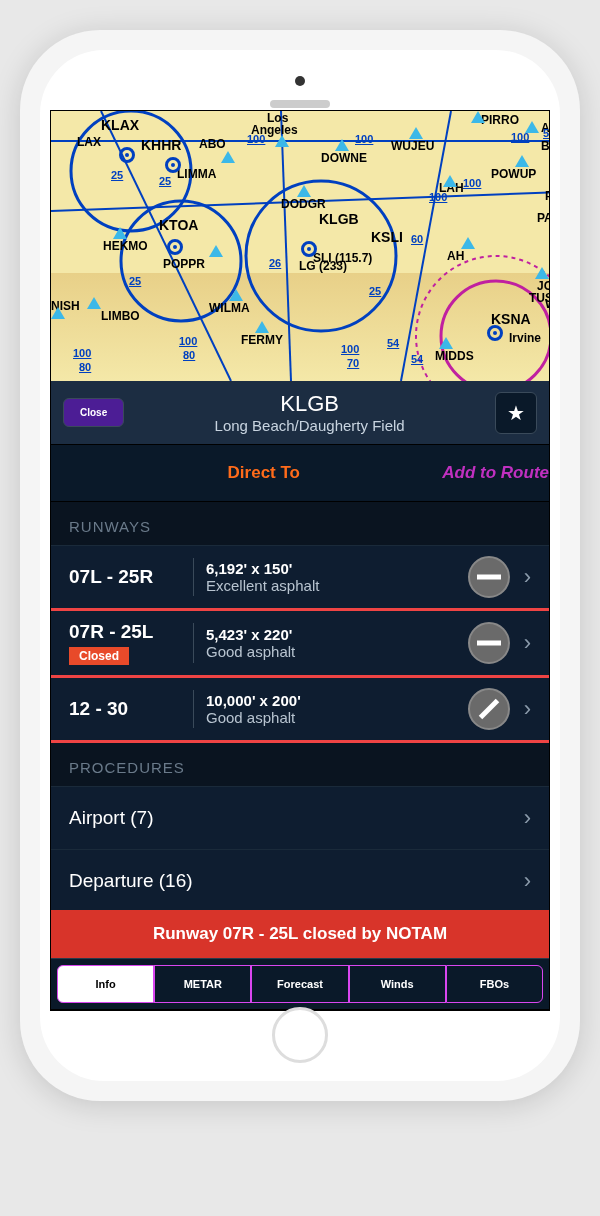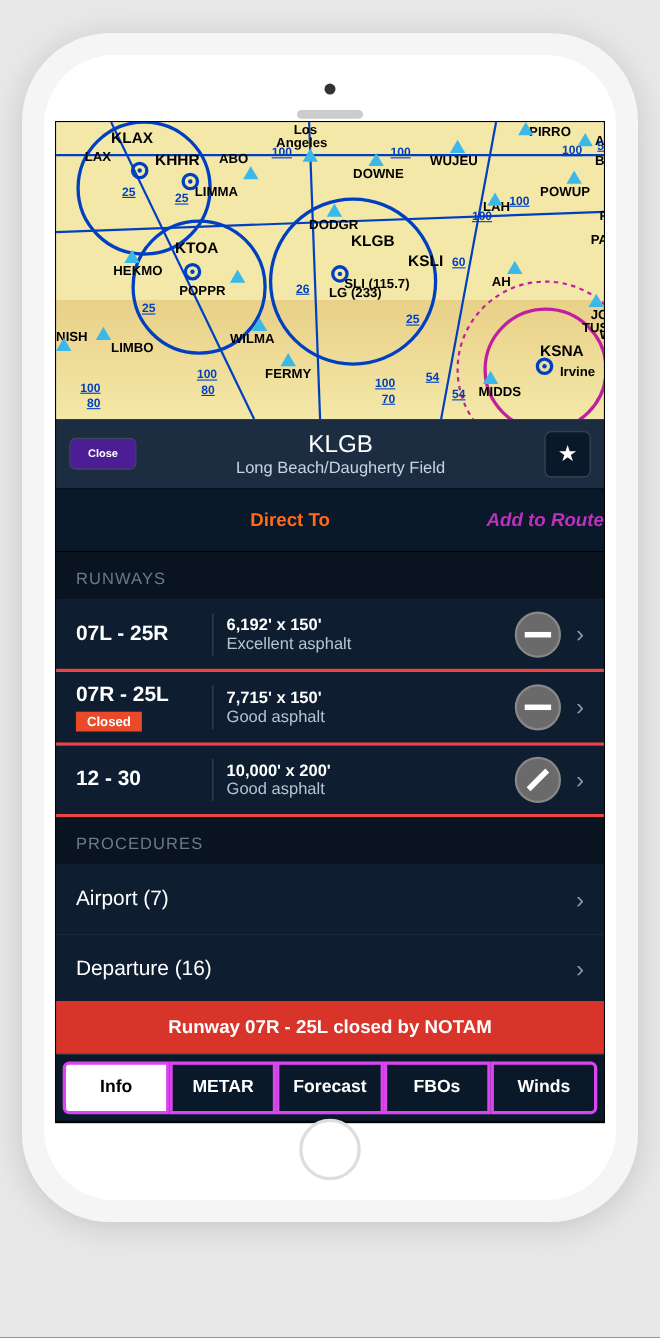--- a/index.html
+++ b/index.html
@@ -248,24 +248,24 @@
     background: #0a1929;
     border-top: 1px solid #2a3a4a;
     border-bottom: 1px solid #000;
     padding: 6px;
     gap: 0;
   }
   .tab {
     flex: 1;
     text-align: center;
     padding: 12px 0;
-    font-size: 16px;
+    font-size: 11px;
     font-weight: 700;
     color: #fff;
-    border: 3px solid #d946ef;
+    border: 1px solid #d946ef;
     border-radius: 0;
   }
   .tab:first-child { border-radius: 6px 0 0 6px; }
   .tab:last-child { border-radius: 0 6px 6px 0; }
   .tab.active { background: #fff; color: #000; }
 </style>
 </head>
 <body>
 
 <div class="phone">
@@ -397,21 +397,21 @@
             </div>
             <div class="runway-icon">
               <div class="bar"></div>
             </div>
             <div class="chevron">›</div>
           </div>
           <div class="runway-row">
             <div class="runway-id-block"><div class="runway-id">07R - 25L</div><div class="closed-badge">Closed</div></div>
             <div class="runway-divider"></div>
             <div class="runway-details">
-              <div class="runway-dims">7,715' x 150'</div>
+              <div class="runway-dims">5,423' x 220'</div>
               <div class="runway-surface">Good asphalt</div>
             </div>
             <div class="runway-icon">
               <div class="bar"></div>
             </div>
             <div class="chevron">›</div>
           </div>
           <div class="runway-row">
             <div class="runway-id-block">
               <div class="runway-id">12 - 30</div>
@@ -442,21 +442,21 @@
 
       <div class="proc-row hidden">
         <span>Arrival (14)</span>
       </div>
       <div class="notam-banner">Runway 07R - 25L closed by NOTAM</div>
 
       <div class="tab-bar" id="tab-bar">
           <div class="tab active">Info</div>
           <div class="tab">METAR</div>
           <div class="tab">Forecast</div>
+          <div class="tab">Winds</div>
           <div class="tab">FBOs</div>
-          <div class="tab">Winds</div>
         </div>
 
     </div>
 
     <div class="home-button"></div>
   </div>
 </div>
 
 </body></html>

